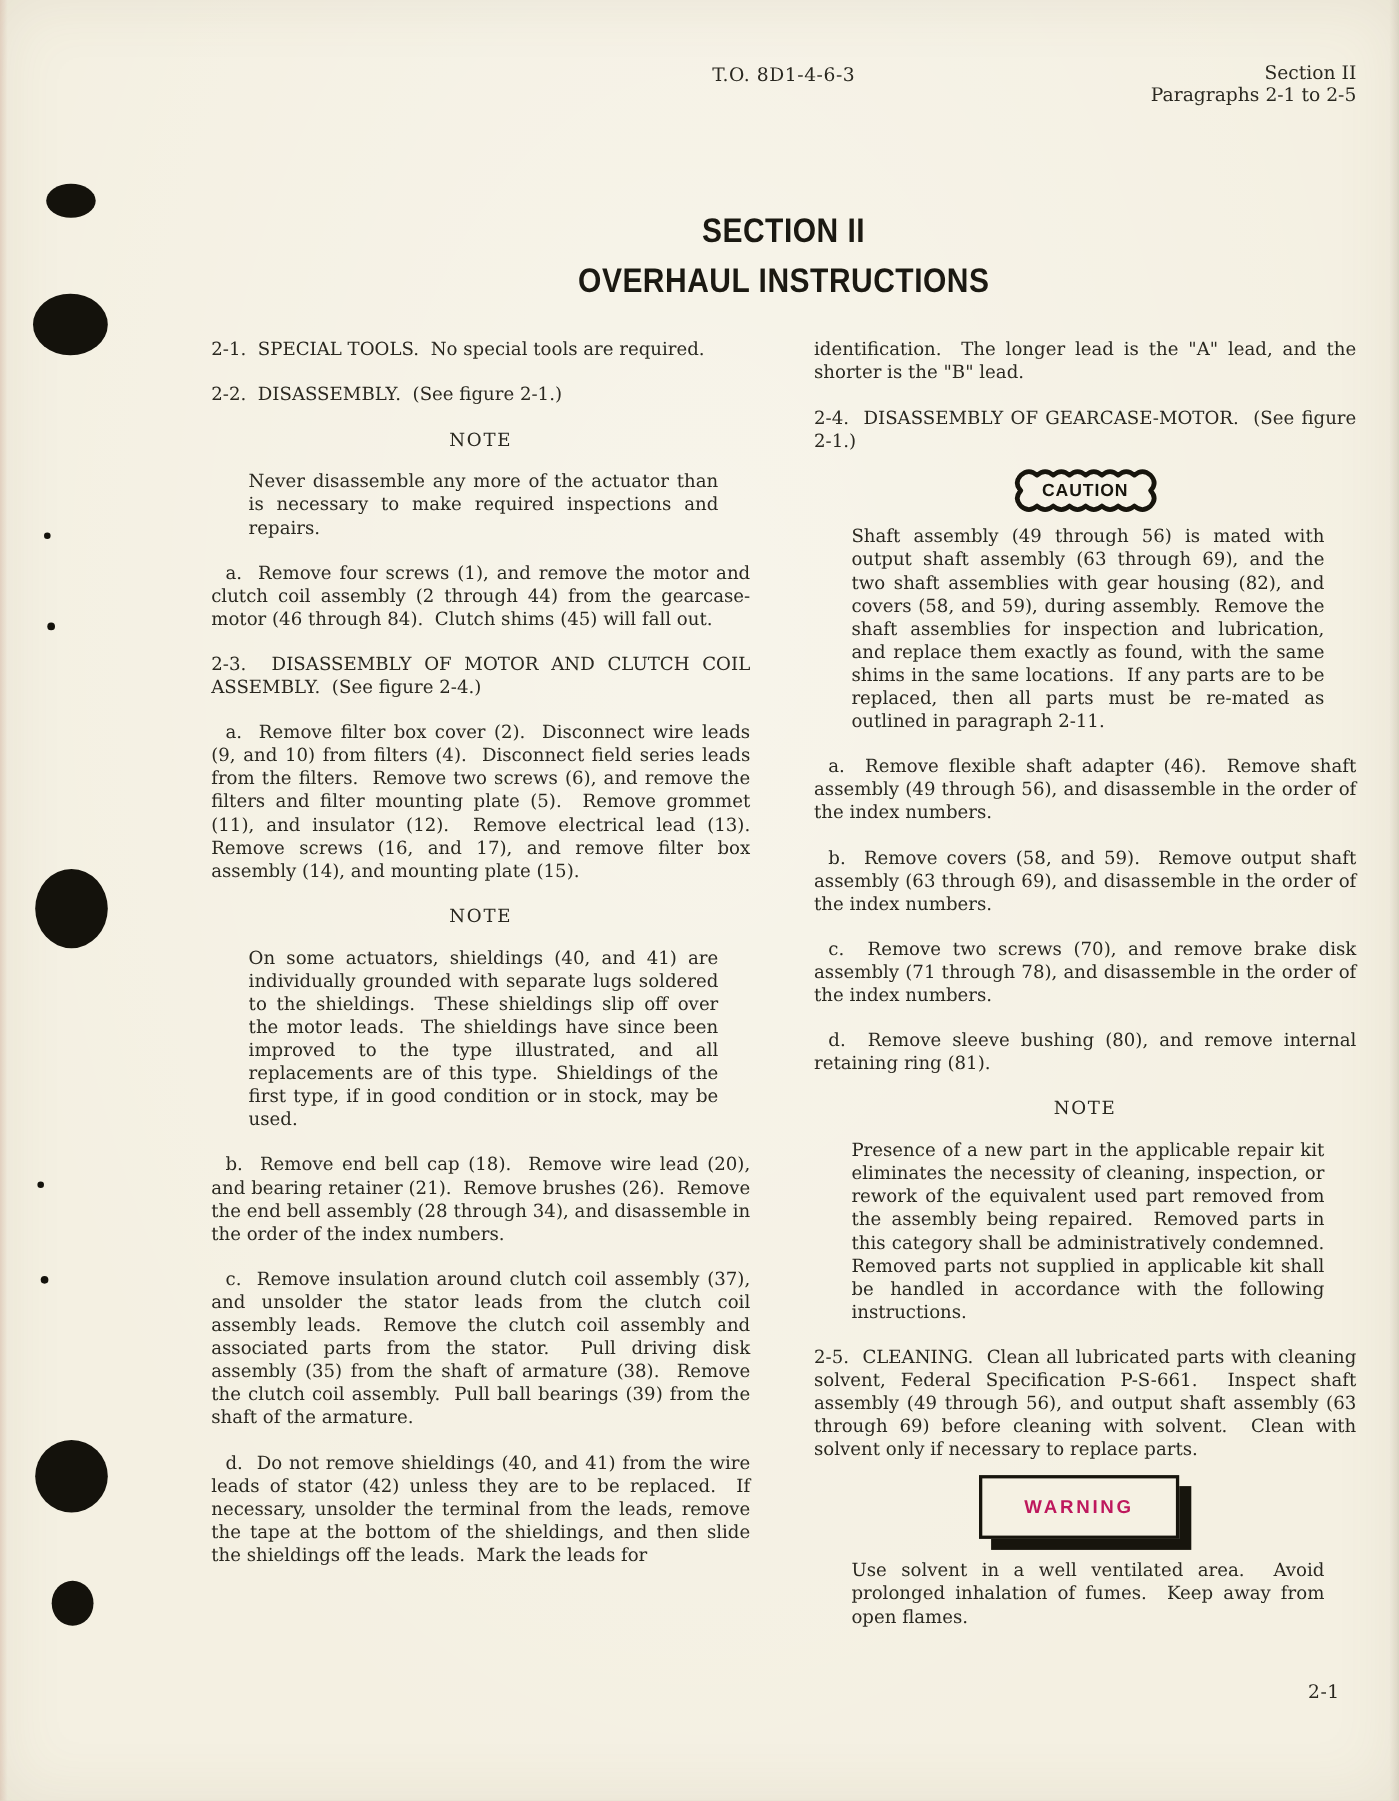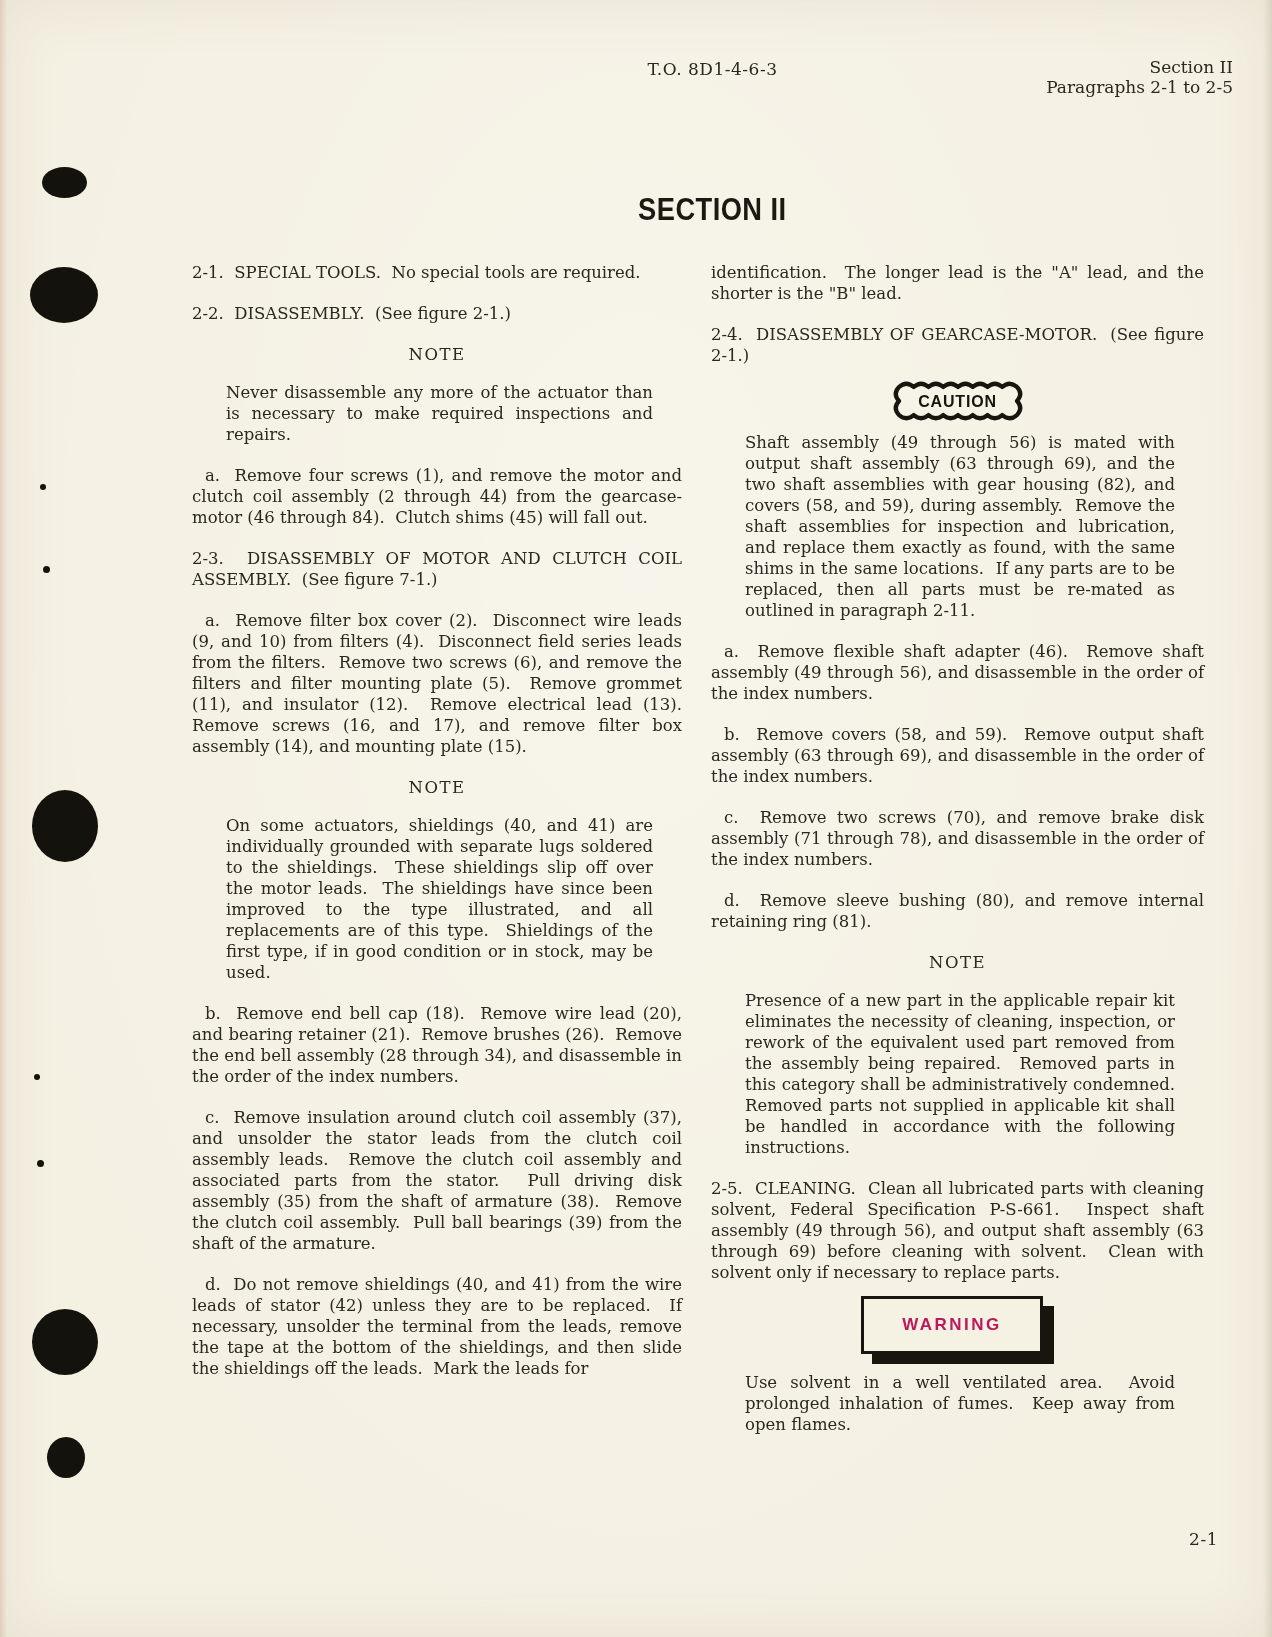--- a/index.html
+++ b/index.html
@@ -32,21 +32,21 @@
   .content{position:absolute;left:192px;top:0;width:1041px;}
 
   .hdr{position:relative;margin-top:57px;height:42px;font-size:17px;line-height:20px;}
   .hdr-center{position:absolute;left:0;right:0;top:2px;text-align:center;letter-spacing:0.5px;}
   .hdr-right{position:absolute;right:0;top:0;text-align:right;}
 
   .titles{margin-top:88px;text-align:center;}
   .title-line{font-family:"Liberation Sans",sans-serif;font-weight:bold;font-size:31px;line-height:45px;color:#1b1912;}
   .title-line > span{display:inline-block;transform:scaleX(0.88);transform-origin:center;letter-spacing:0.5px;}
 
-  .cols{display:flex;gap:29px;margin-top:30px;align-items:flex-start;}
+  .cols{display:flex;gap:58px;margin-top:30px;align-items:flex-start;}
   .colL{width:490px;}
   .colR{width:493px;}
 
   p{margin:0 0 20px 0;font-size:16.5px;line-height:21px;text-align:justify;white-space:pre-wrap;}
   p.sub{text-indent:13px;}
   p.tight{margin-bottom:13px;}
   .note-h{text-align:center;font-size:16.5px;line-height:21px;letter-spacing:1.5px;margin:0 0 17px 0;}
   p.note-b{margin-left:34px;margin-right:29px;}
 
   .caution-wrap{margin:10px 0 9px 0;display:flex;justify-content:center;}
@@ -93,31 +93,32 @@
     <div class="hdr">
       <div class="hdr-center">T.O. 8D1-4-6-3</div>
       <div class="hdr-right">
         <div>Section II</div>
         <div>Paragraphs 2-1 to 2-5</div>
       </div>
     </div>
 
     <div class="titles">
       <div class="title-line"><span>SECTION II</span></div>
+      <div class="title-line"><span>OVERHAUL INSTRUCTIONS</span></div>
     </div>
 
     <div class="cols">
 
       <section class="colL">
         <p>2-1.  SPECIAL TOOLS.  No special tools are required.</p>
         <p>2-2.  DISASSEMBLY.  (See figure 2-1.)</p>
         <div class="note-h">NOTE</div>
         <p class="note-b">Never disassemble any more of the actuator than is necessary to make required inspections and repairs.</p>
         <p class="sub">a.  Remove four screws (1), and remove the motor and clutch coil assembly (2 through 44) from the gearcase-motor (46 through 84).  Clutch shims (45) will fall out.</p>
-        <p>2-3.  DISASSEMBLY OF MOTOR AND CLUTCH COIL ASSEMBLY.  (See figure 7-1.)</p>
+        <p>2-3.  DISASSEMBLY OF MOTOR AND CLUTCH COIL ASSEMBLY.  (See figure 2-4.)</p>
         <p class="sub">a.  Remove filter box cover (2).  Disconnect wire leads (9, and 10) from filters (4).  Disconnect field series leads from the filters.  Remove two screws (6), and remove the filters and filter mounting plate (5).  Remove grommet (11), and insulator (12).  Remove electrical lead (13).  Remove screws (16, and 17), and remove filter box assembly (14), and mounting plate (15).</p>
         <div class="note-h">NOTE</div>
         <p class="note-b">On some actuators, shieldings (40, and 41) are individually grounded with separate lugs soldered to the shieldings.  These shieldings slip off over the motor leads.  The shieldings have since been improved to the type illustrated, and all replacements are of this type.  Shieldings of the first type, if in good condition or in stock, may be used.</p>
         <p class="sub">b.  Remove end bell cap (18).  Remove wire lead (20), and bearing retainer (21).  Remove brushes (26).  Remove the end bell assembly (28 through 34), and disassemble in the order of the index numbers.</p>
         <p class="sub">c.  Remove insulation around clutch coil assembly (37), and unsolder the stator leads from the clutch coil assembly leads.  Remove the clutch coil assembly and associated parts from the stator.  Pull driving disk assembly (35) from the shaft of armature (38).  Remove the clutch coil assembly.  Pull ball bearings (39) from the shaft of the armature.</p>
         <p class="sub">d.  Do not remove shieldings (40, and 41) from the wire leads of stator (42) unless they are to be replaced.  If necessary, unsolder the terminal from the leads, remove the tape at the bottom of the shieldings, and then slide the shieldings off the leads.  Mark the leads for</p>
       </section>
 
       <section class="colR">
         <p>identification.  The longer lead is the "A" lead, and the shorter is the "B" lead.</p>

